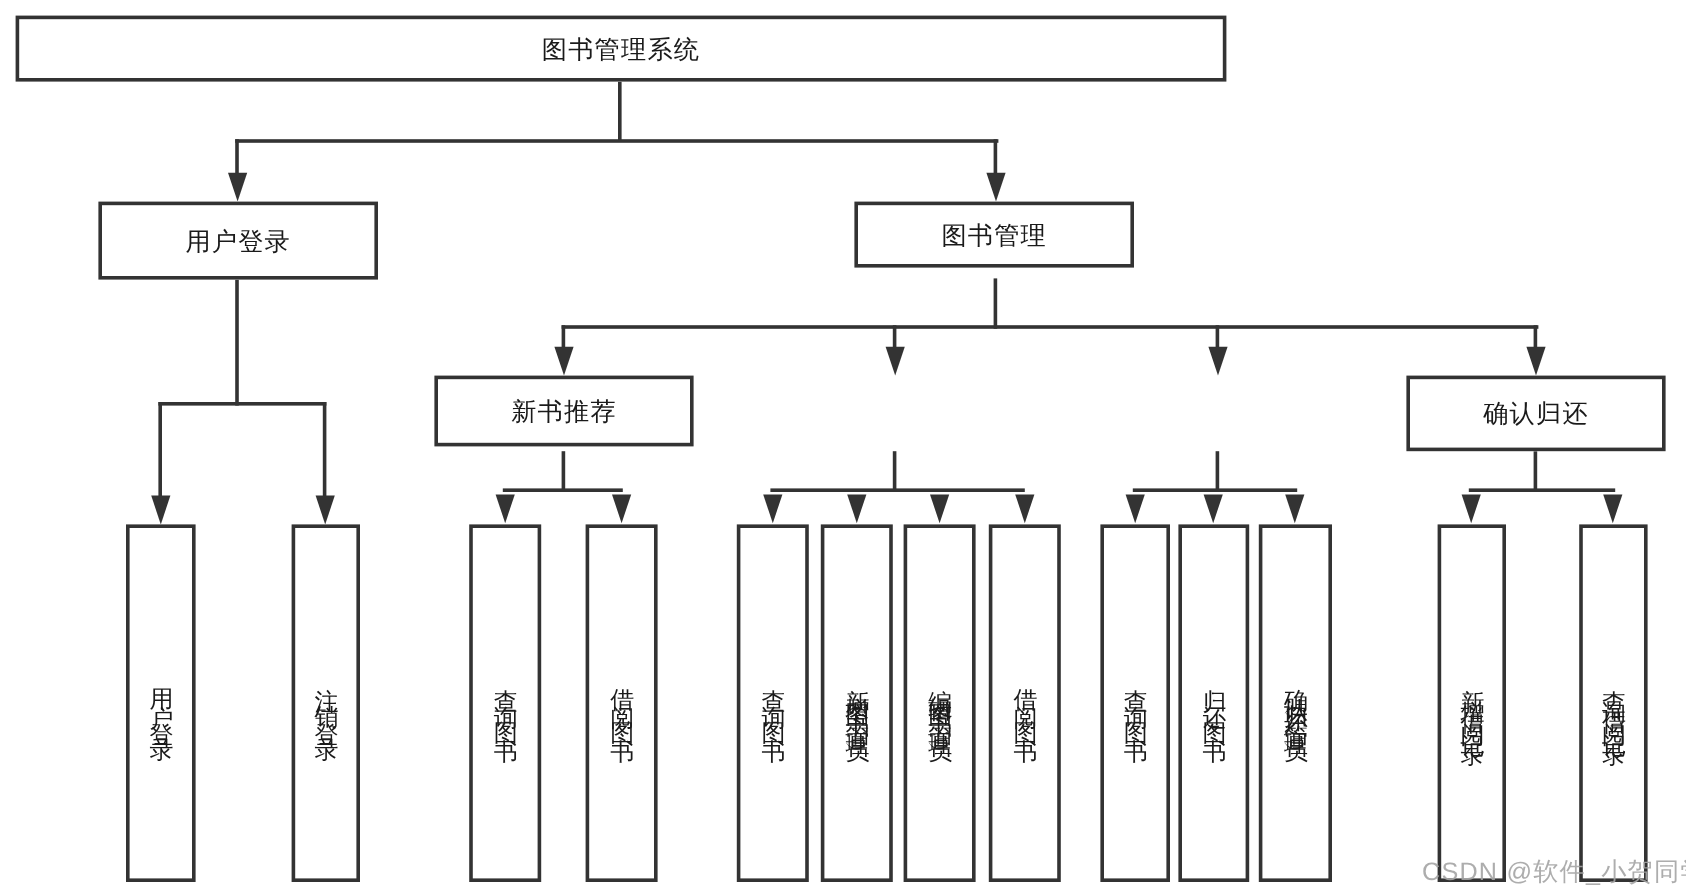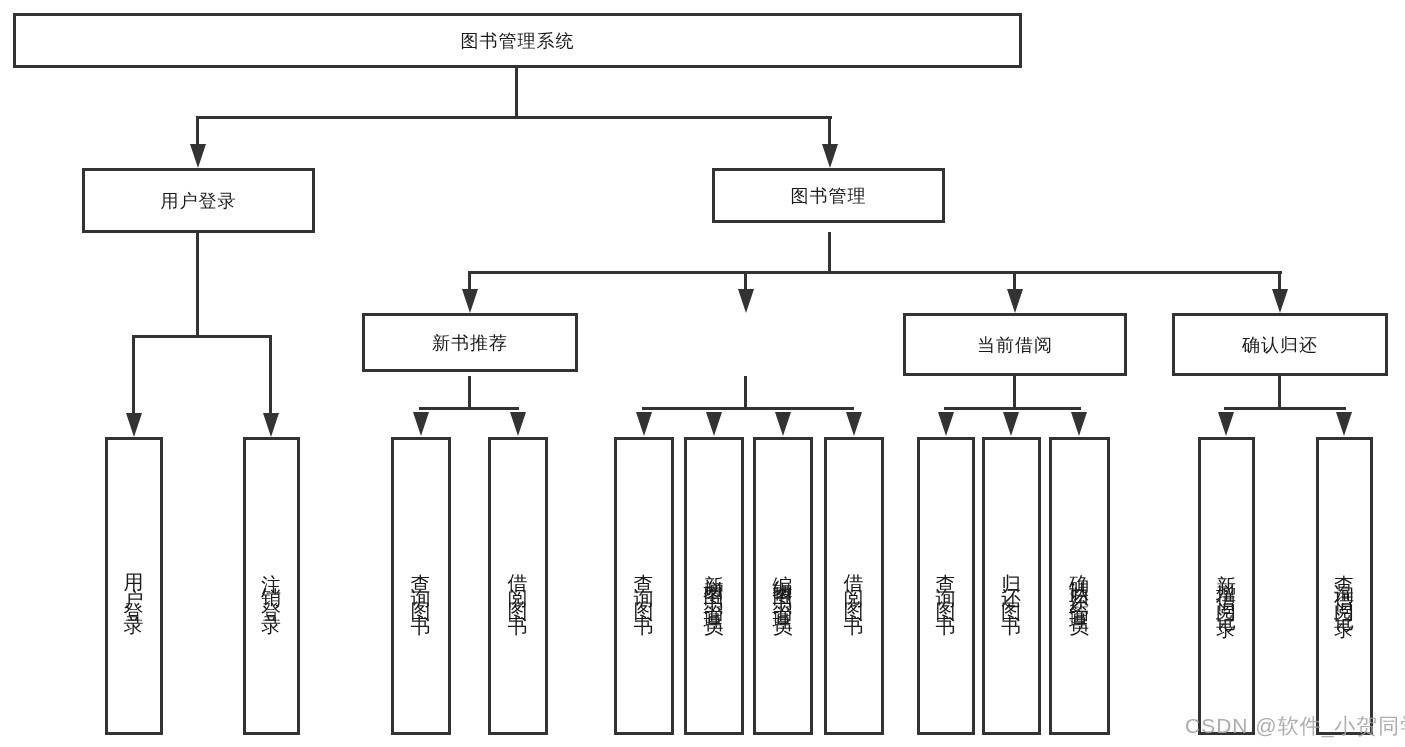--- a/index.html
+++ b/index.html
@@ -12,21 +12,21 @@
   }
   .node{
     position:absolute;
     background:#ffffff;
     border:3px solid #333333;
     box-sizing:border-box;
     display:flex;align-items:center;justify-content:center;
     color:#1a1a1a;
     z-index:2;
   }
-  .node.h span{font-size:18px;letter-spacing:1px;white-space:nowrap;font-family:Liberation Serif, serif;}
+  .node.h span{font-size:21px;letter-spacing:1px;white-space:nowrap;font-family:Liberation Serif, serif;}
   .vtext{
     writing-mode:vertical-rl;
     text-orientation:mixed;
     font-size:20px;
     line-height:1;
   }
   .ls4{letter-spacing:14px;}
   .ls6{letter-spacing:9px;}
   .ls9{letter-spacing:6px;}
   .hline,.vline{position:absolute;background:#333333;z-index:1;}
@@ -109,23 +109,20 @@
   <div class="node h" style="left:82px;top:168px;width:233px;height:65px;">
     <span>用户登录</span>
   </div>
   <div class="node h" style="left:712px;top:168px;width:233px;height:55px;">
     <span>图书管理</span>
   </div>
 
   <div class="node h" style="left:362px;top:313px;width:216px;height:59px;">
     <span>新书推荐</span>
   </div>
-  <div class="node h" style="left:903px;top:313px;width:224px;height:63px;">
-    <span>当前借阅</span>
-  </div>
   <div class="node h" style="left:1172px;top:313px;width:216px;height:63px;">
     <span>确认归还</span>
   </div>
 
   <div class="node" style="left:105px;top:437px;width:58px;height:298px;">
     <span class="vtext ls4">用户登录</span>
   </div>
   <div class="node" style="left:243px;top:437px;width:57px;height:298px;">
     <span class="vtext ls4">注销登录</span>
   </div>

